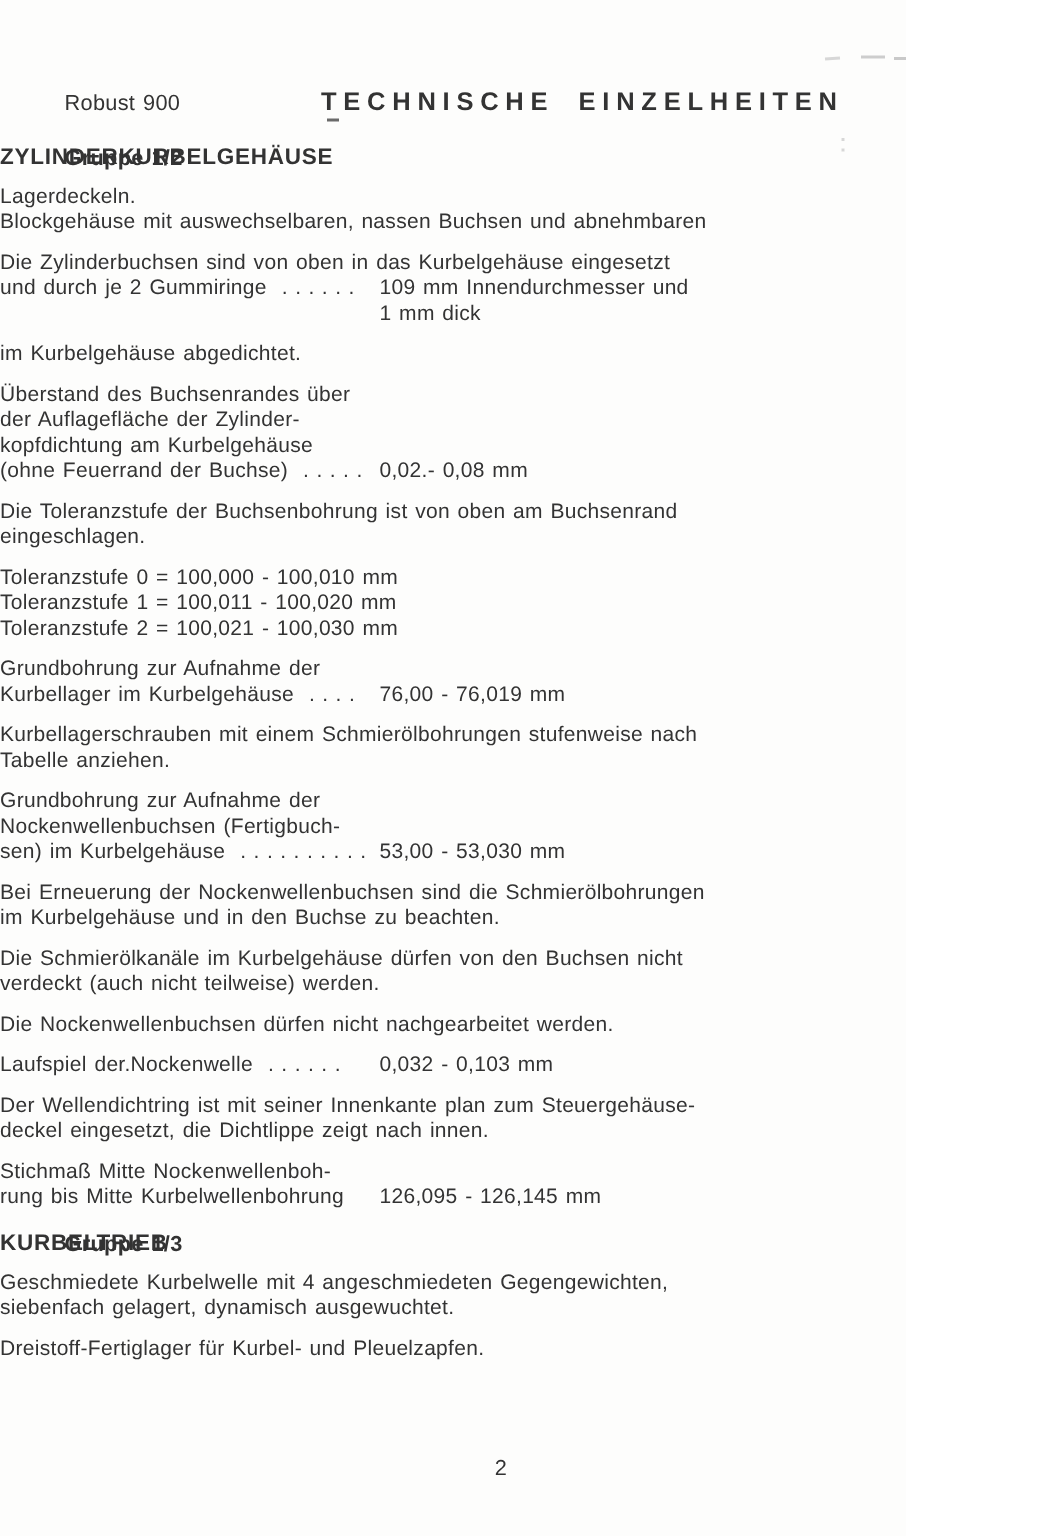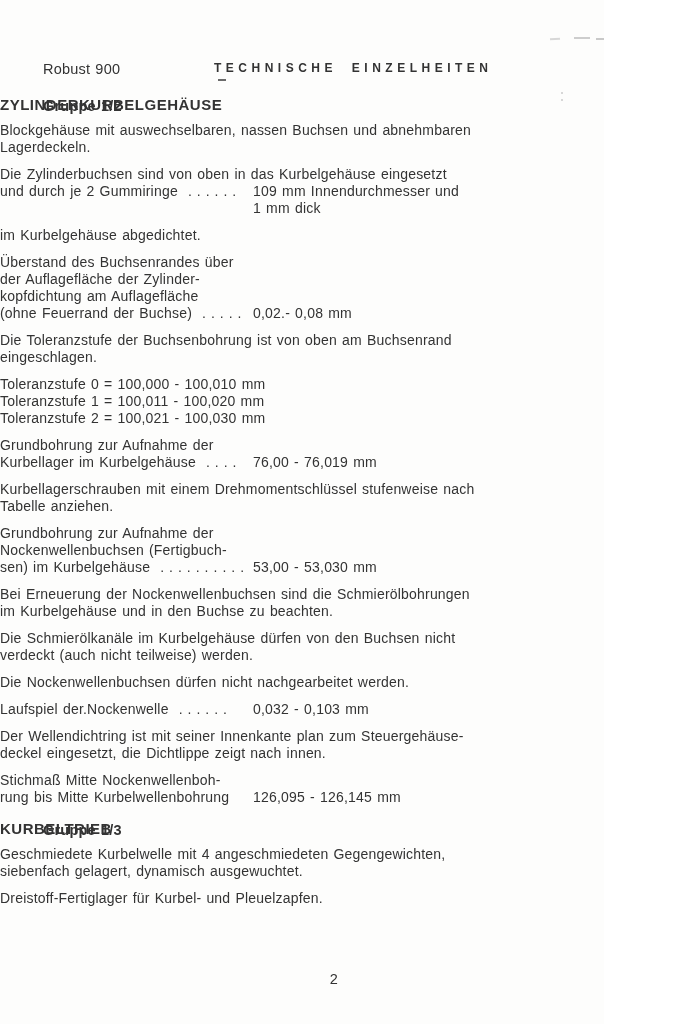--- a/index.html
+++ b/index.html
@@ -23,21 +23,21 @@
     position: absolute;
     left: 43px;
     top: 60px;
     font-size: 14.5px;
     line-height: 18px;
   }
   .doc-title {
     position: absolute;
     left: 214px;
     top: 58px;
-    font-size: 12px;
+    font-size: 17px;
     font-weight: bold;
     letter-spacing: 4.5px;
     word-spacing: 7px;
     line-height: 20px;
   }
   .t-underline {
     position: absolute;
     left: 218px;
     top: 79px;
     width: 8px;
@@ -169,54 +169,54 @@
   </div>
   <span class="stray-colon"></span>
   <span class="stray-bottom"></span>
 
   <div class="sections">
       <div class="section">
         <div class="group-label">Gruppe 1/2</div>
         <div class="section-content">
           <div class="section-heading">ZYLINDERKURBELGEHÄUSE</div>
           <div class="block">
+            <div class="line"><span class="ltext">Lagerdeckeln.</span></div>
             <div class="line"><span class="ltext">Blockgehäuse mit auswechselbaren, nassen Buchsen und abnehmbaren</span></div>
-            <div class="line"><span class="ltext">Lagerdeckeln.</span></div>
           </div>
           <div class="block">
             <div class="line"><span class="ltext">Die Zylinderbuchsen sind von oben in das Kurbelgehäuse eingesetzt</span></div>
             <div class="line"><span class="ltext">und durch je 2 Gummiringe</span><span class="dots">......</span><span class="rval">109 mm Innendurchmesser und</span></div>
             <div class="line">
               <span class="rval">1 mm dick</span>
             </div>
           </div>
           <div class="block">
             <div class="line"><span class="ltext">im Kurbelgehäuse abgedichtet.</span></div>
           </div>
           <div class="block">
             <div class="line"><span class="ltext">Überstand des Buchsenrandes über</span></div>
             <div class="line"><span class="ltext">der Auflagefläche der Zylinder-</span></div>
-            <div class="line"><span class="ltext">kopfdichtung am Auflagefläche</span></div>
+            <div class="line"><span class="ltext">kopfdichtung am Kurbelgehäuse</span></div>
             <div class="line"><span class="ltext">(ohne Feuerrand der Buchse)</span><span class="dots">.....</span><span class="rval">0,02.- 0,08 mm</span></div>
           </div>
           <div class="block">
             <div class="line"><span class="ltext">Die Toleranzstufe der Buchsenbohrung ist von oben am Buchsenrand</span></div>
             <div class="line"><span class="ltext">eingeschlagen.</span></div>
           </div>
           <div class="block">
             <div class="line"><span class="ltext">Toleranzstufe 0 = 100,000 - 100,010 mm</span></div>
             <div class="line"><span class="ltext">Toleranzstufe 1 = 100,011 - 100,020 mm</span></div>
             <div class="line"><span class="ltext">Toleranzstufe 2 = 100,021 - 100,030 mm</span></div>
           </div>
           <div class="block">
             <div class="line"><span class="ltext">Grundbohrung zur Aufnahme der</span></div>
             <div class="line"><span class="ltext">Kurbellager im Kurbelgehäuse</span><span class="dots">....</span><span class="rval">76,00 - 76,019 mm</span></div>
           </div>
           <div class="block">
-            <div class="line"><span class="ltext">Kurbellagerschrauben mit einem Drehmomentschlüssel stufenweise nach</span></div>
+            <div class="line"><span class="ltext">Kurbellagerschrauben mit einem Schmierölbohrungen stufenweise nach</span></div>
             <div class="line"><span class="ltext">Tabelle anziehen.</span></div>
           </div>
           <div class="block">
             <div class="line"><span class="ltext">Grundbohrung zur Aufnahme der</span></div>
             <div class="line"><span class="ltext">Nockenwellenbuchsen (Fertigbuch-</span></div>
             <div class="line"><span class="ltext">sen) im Kurbelgehäuse</span><span class="dots">..........</span><span class="rval">53,00 - 53,030 mm</span></div>
           </div>
           <div class="block">
             <div class="line"><span class="ltext">Bei Erneuerung der Nockenwellenbuchsen sind die Schmierölbohrungen</span></div>
             <div class="line"><span class="ltext">im Kurbelgehäuse und in den Buchse zu beachten.</span></div>

